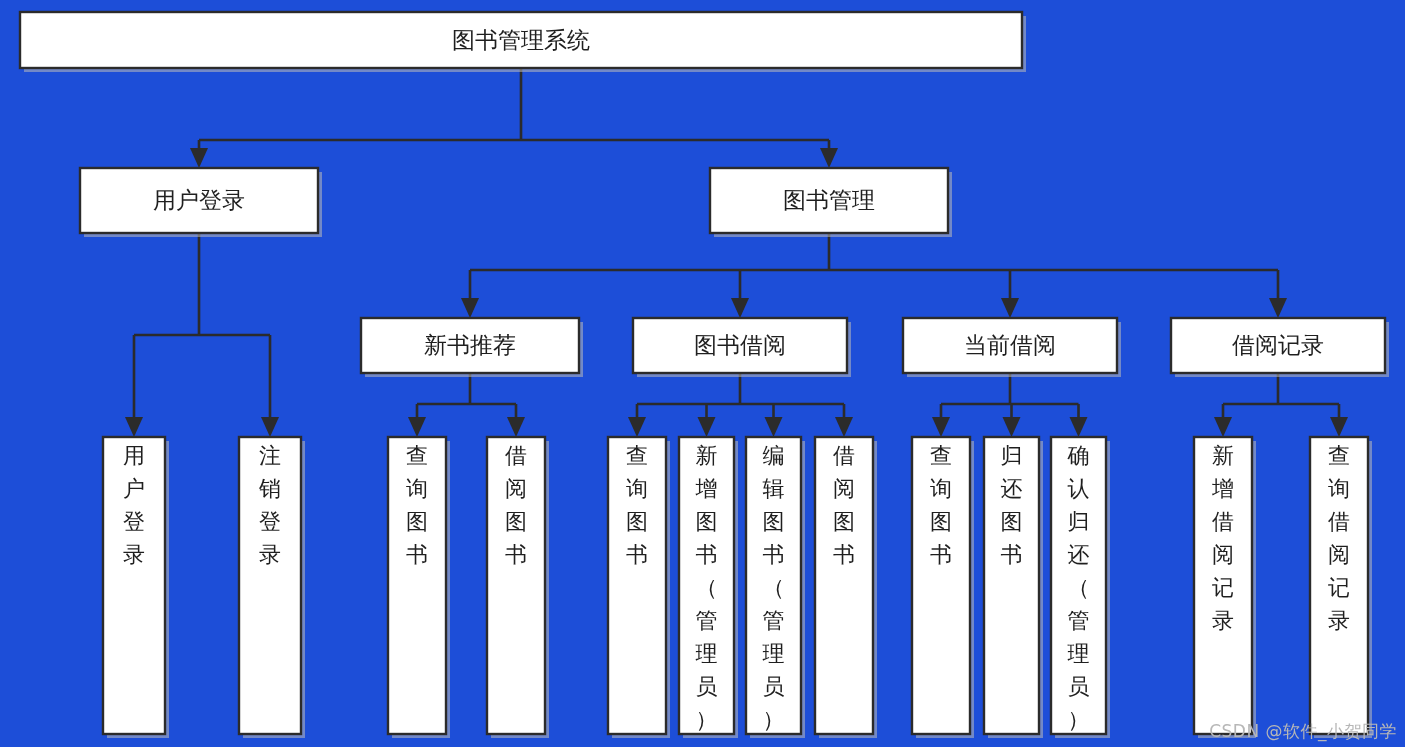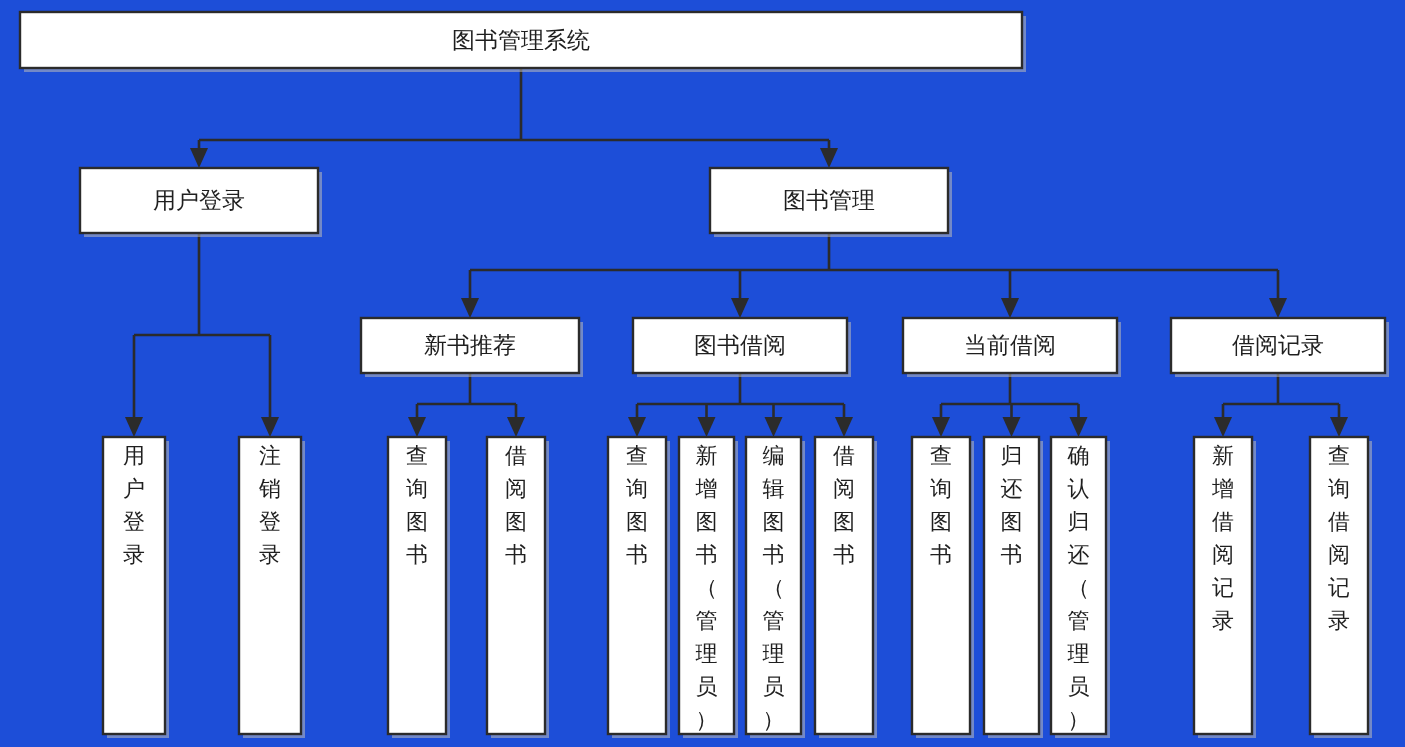--- a/index.html
+++ b/index.html
@@ -225,13 +225,14 @@
           <rect x="1194" y="437" width="58" height="297" class="node-box"></rect>
           <text x="1223" y="463" class="node-label-v"><tspan x="1223" dy="0">新</tspan><tspan x="1223" dy="33">增</tspan><tspan x="1223" dy="33">借</tspan><tspan x="1223" dy="33">阅</tspan><tspan x="1223" dy="33">记</tspan><tspan x="1223" dy="33">录</tspan></text>
         </g>
         <g>
           <rect x="1314" y="441" width="58" height="297" class="node-shadow"></rect>
           <rect x="1310" y="437" width="58" height="297" class="node-box"></rect>
           <text x="1339" y="463" class="node-label-v"><tspan x="1339" dy="0">查</tspan><tspan x="1339" dy="33">询</tspan><tspan x="1339" dy="33">借</tspan><tspan x="1339" dy="33">阅</tspan><tspan x="1339" dy="33">记</tspan><tspan x="1339" dy="33">录</tspan></text>
         </g>
       </g>
   </svg>
+  <div class="watermark">CSDN @软件_小贺同学</div>
 </div>
 
 </body></html>

